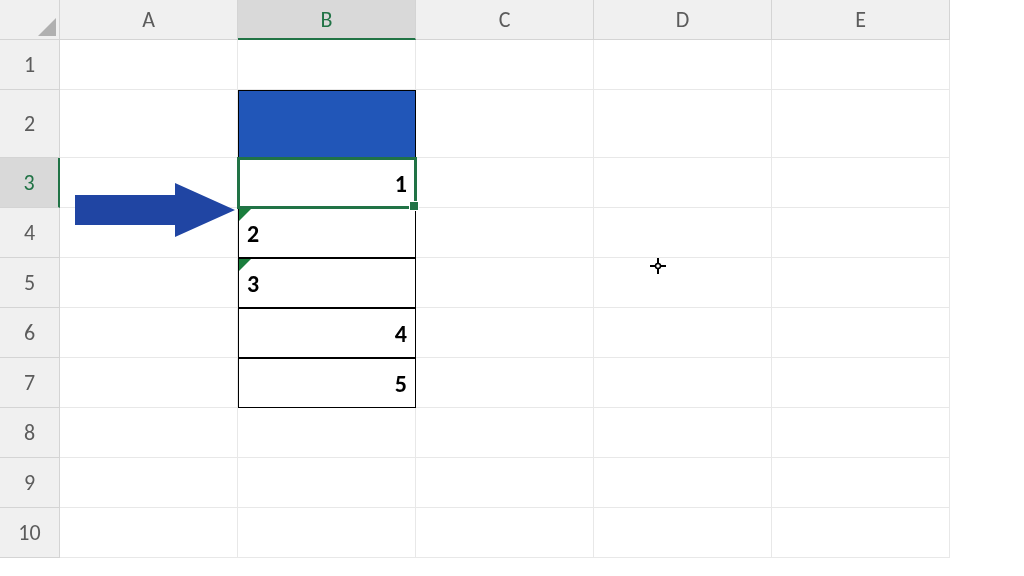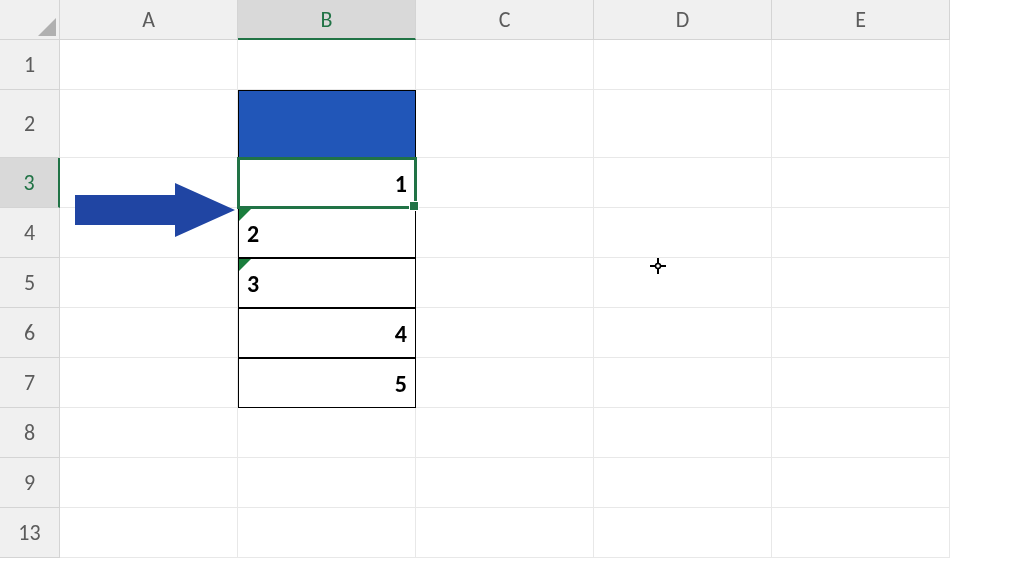--- a/index.html
+++ b/index.html
@@ -209,21 +209,21 @@
   <div class="cell"></div>
   <div class="cell"></div>
 
   <div class="row-header">9</div>
   <div class="cell"></div>
   <div class="cell"></div>
   <div class="cell"></div>
   <div class="cell"></div>
   <div class="cell"></div>
 
-  <div class="row-header">13</div>
+  <div class="row-header">10</div>
   <div class="cell"></div>
   <div class="cell"></div>
   <div class="cell"></div>
   <div class="cell"></div>
   <div class="cell"></div>
 </div>
 
 <div class="arrow-annotation">
   <svg width="160" height="54" viewBox="0 0 160 54">
     <polygon points="0,12 100,12 100,0 160,27 100,54 100,42 0,42" fill="#2045a3"></polygon>

